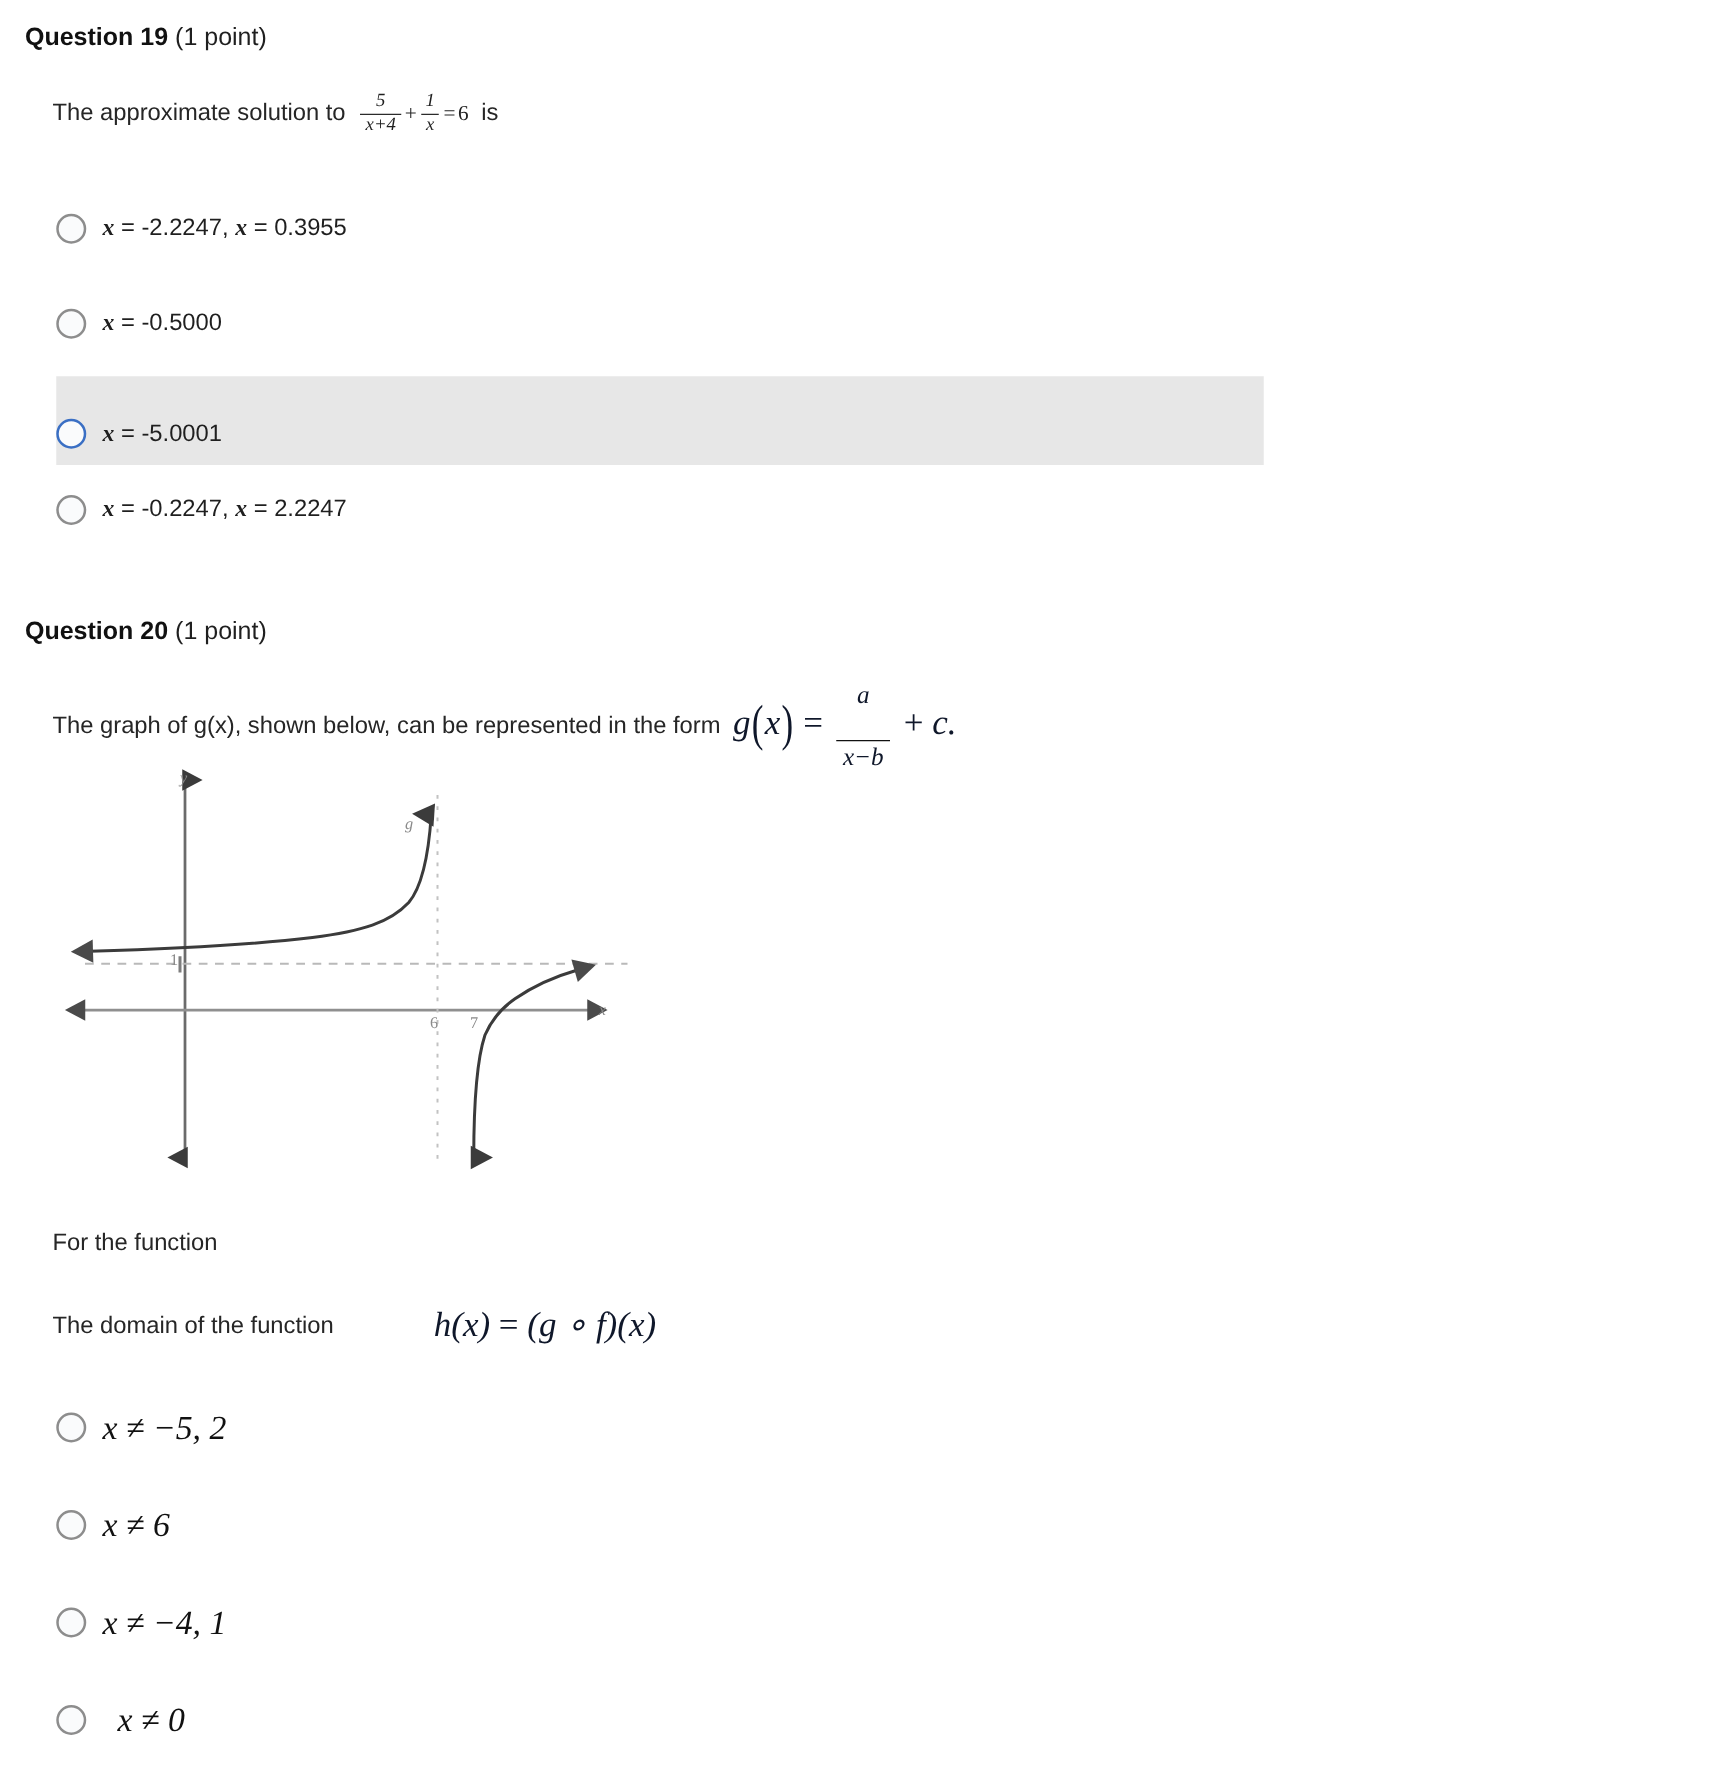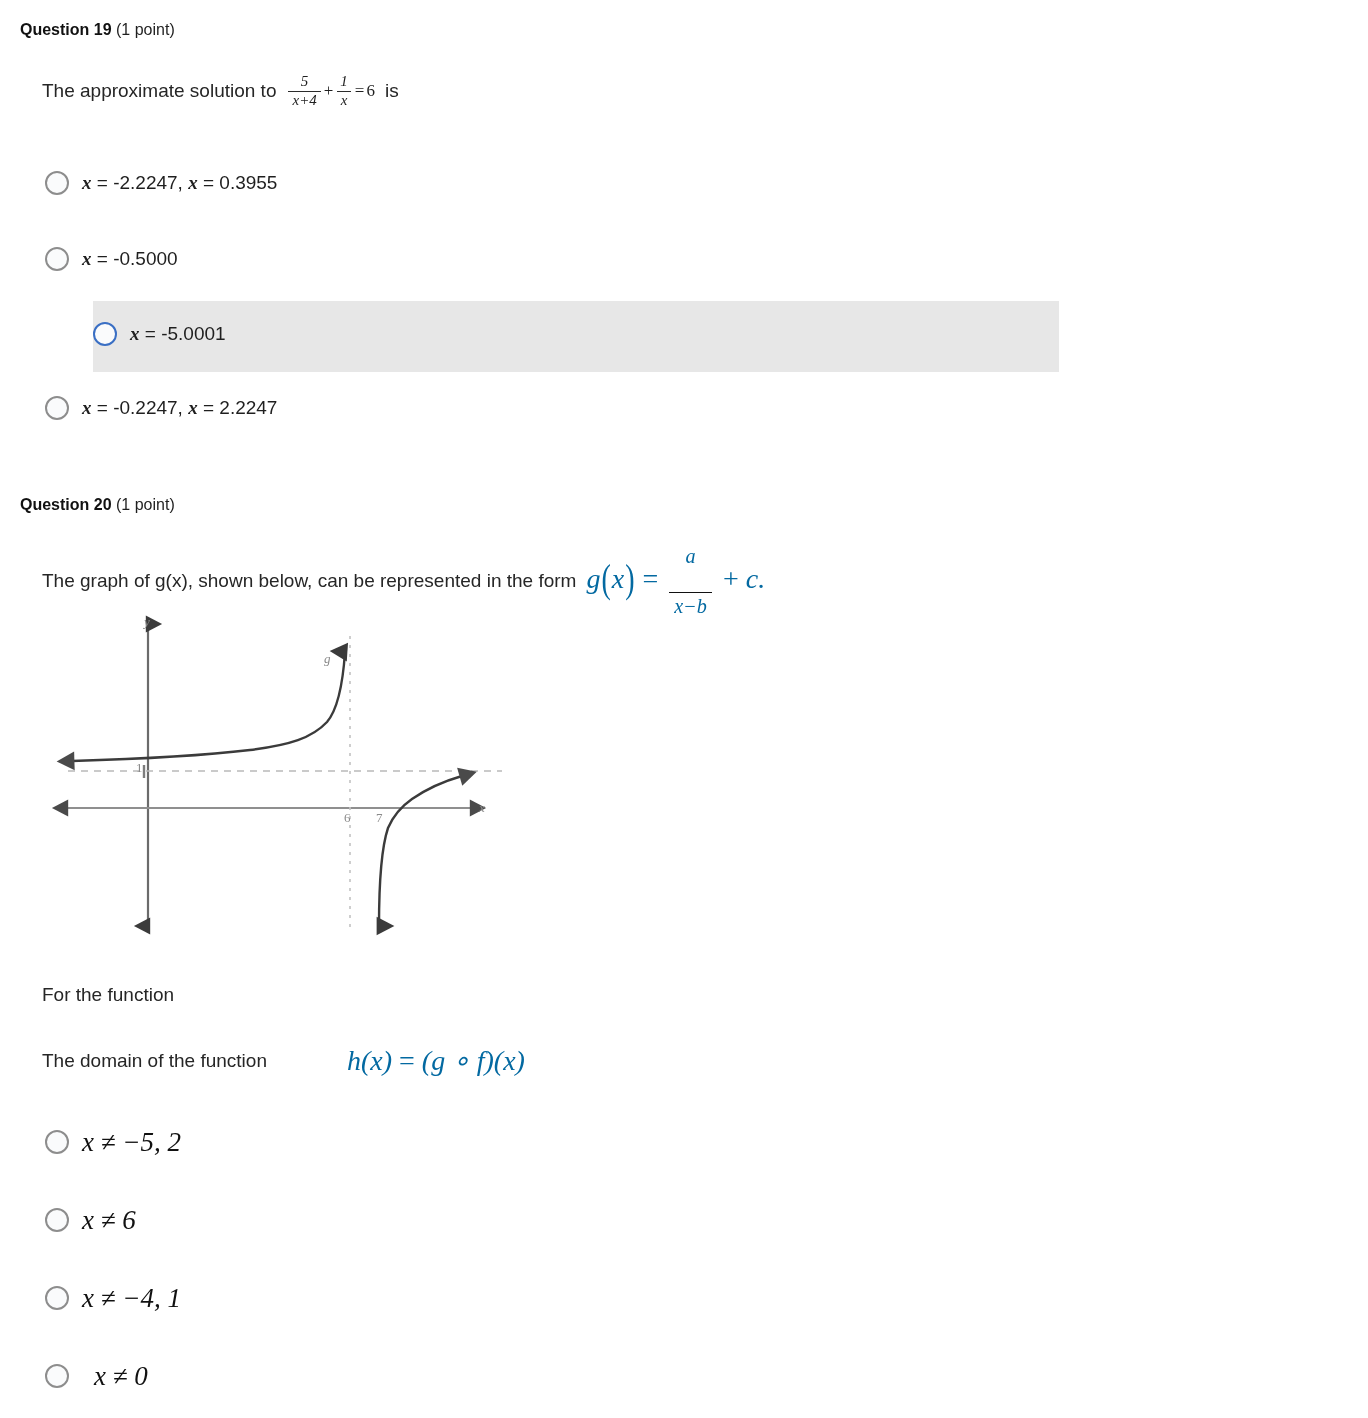--- a/index.html
+++ b/index.html
@@ -13,21 +13,21 @@
     height: 1418px;
     position: relative;
     font-family: "Liberation Sans", sans-serif;
     color: #1f1f1f;
     overflow: hidden;
   }
 
   
   .q-header {
     position: absolute;
-    font-size: 16px;
+    font-size: 20px;
     line-height: 24px;
     white-space: nowrap;
   }
   .q-header .q-num {
     font-weight: bold;
     color: #111111;
   }
   .q-header .q-points {
     font-weight: normal;
     color: #1f1f1f;
@@ -71,21 +71,21 @@
     font-family: "Liberation Serif", serif;
     font-style: normal;
     font-size: 17px;
     padding: 0 1px;
   }
 
   
   .mathjax {
     font-family: "Liberation Serif", serif;
     font-style: italic;
-    color: #0369a1;
+    color: #0f172a;
     white-space: nowrap;
   }
   .mathjax .up { font-style: normal; }
   .sup {
     font-size: 0.62em;
     vertical-align: super;
     font-style: italic;
   }
   .bigfrac {
     display: inline-flex;
@@ -195,21 +195,21 @@
 </div>
 
 <div class="option-row" style="left:45px; top:242px; width:960px; height:34px;">
   <span class="radio"></span>
   <span class="option-label plain">
     <span class="v">x</span>
     <span>= -0.5000</span>
   </span>
 </div>
 
-<div class="option-row highlight" style="left:45px; top:301px; width:966px; height:71px; padding-top:21px; align-items:flex-start;margin-left:48px;">
+<div class="option-row highlight" style="left:45px; top:301px; width:966px; height:71px; padding-top:21px; align-items:center;">
   <span class="radio focused"></span>
   <span class="option-label plain" style="margin-top:1px;">
     <span class="v">x</span>
     <span>= -5.0001</span>
   </span>
 </div>
 
 <div class="option-row" style="left:45px; top:391px; width:960px; height:34px;">
   <span class="radio"></span>
   <span class="option-label plain">

